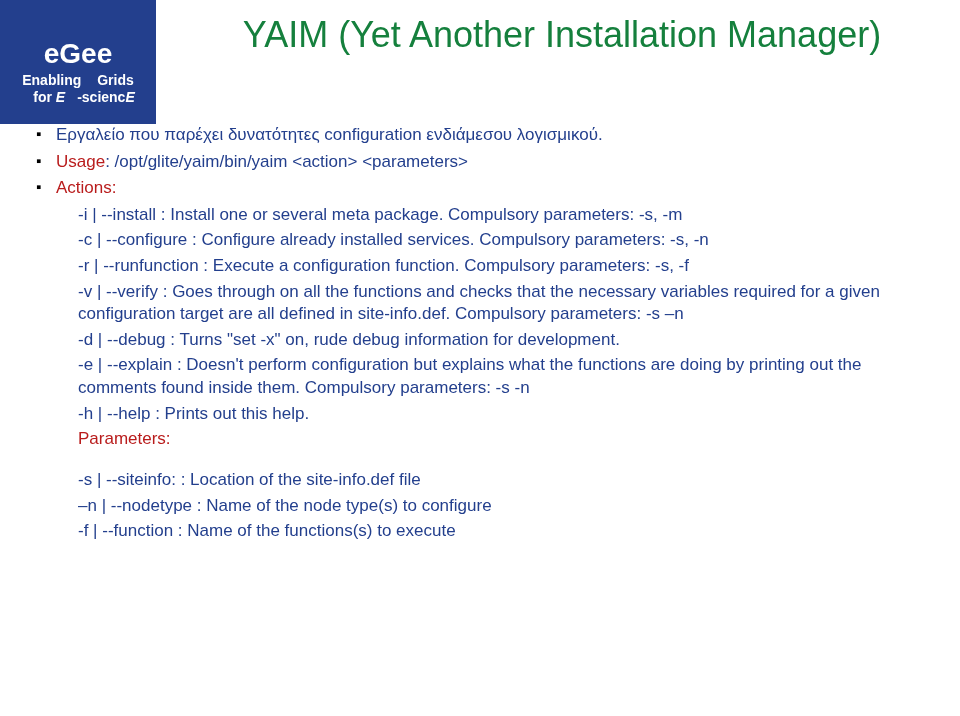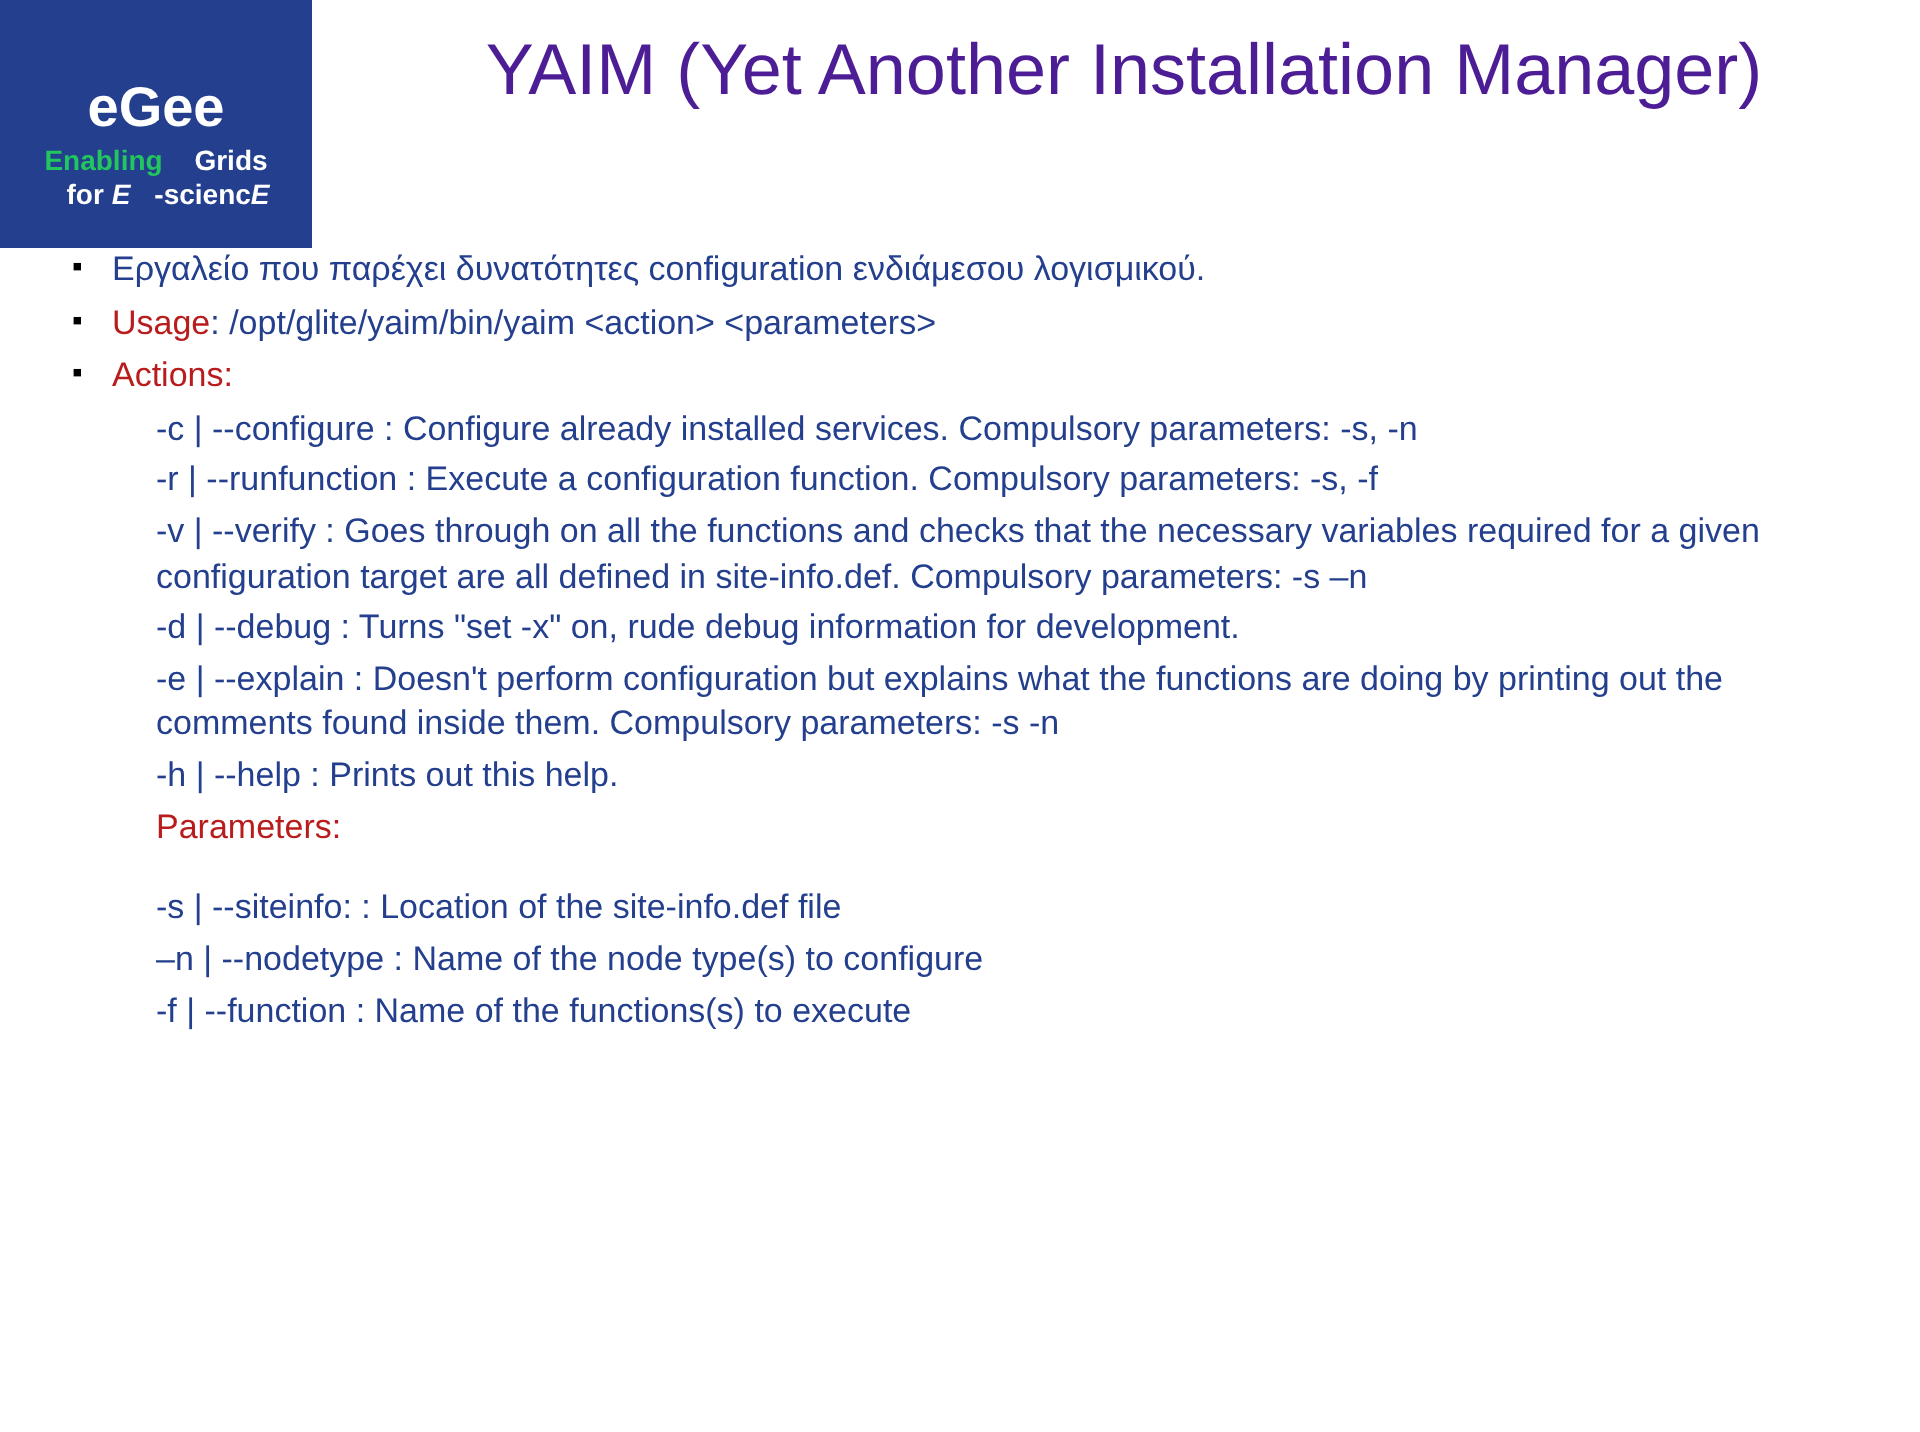--- a/index.html
+++ b/index.html
@@ -32,28 +32,28 @@
     line-height: 1;
   }
   .logo-sub {
     font-size: 14px;
     font-weight: bold;
     line-height: 1.2;
     text-align: center;
     margin-top: 4px;
   }
   .logo-sub .w { color: #fff; padding-left: 12px; }
-  .logo-sub .y { color: #22c55e; }
+  .logo-sub .y { color: #ffffff; }
   .logo-sub .e { color: #fff; font-style: italic; }
   .title-area {
     flex: 1;
     padding: 14px 20px 0 28px;
   }
   .title {
-    color: #4c1d95;
+    color: #15803d;
     font-size: 36px;
     font-weight: normal;
     text-align: center;
   }
   .blue-bar {
     position: absolute;
     left: 0;
     top: 106px;
     width: 156px;
     height: 18px;
@@ -107,20 +107,21 @@
 <div class="blue-bar"></div>
 
 <div class="content">
   <div class="bullet">Εργαλείο που παρέχει δυνατότητες configuration ενδιάμεσου λογισμικού.</div>
   <div class="bullet">
     <span class="red">Usage</span><span>: /opt/glite/yaim/bin/yaim &lt;action&gt; &lt;parameters&gt;</span>
   </div>
   <div class="bullet">
     <span class="actions-label">Actions:</span>
   </div>
+  <div class="sub">-i | --install : Install one or several meta package. Compulsory parameters: -s, -m</div>
   <div class="sub">-c | --configure : Configure already installed services. Compulsory parameters: -s, -n</div>
   <div class="sub">-r | --runfunction : Execute a configuration function. Compulsory parameters: -s, -f</div>
   <div class="sub">-v | --verify : Goes through on all the functions and checks that the necessary variables required for a given configuration target are all defined in site-info.def. Compulsory parameters: -s –n</div>
   <div class="sub">-d | --debug : Turns "set -x" on, rude debug information for development.</div>
   <div class="sub">-e | --explain : Doesn't perform configuration but explains what the functions are doing by printing out the comments found inside them. Compulsory parameters: -s -n</div>
   <div class="sub">-h | --help : Prints out this help.</div>
   <div class="sub2">
     <span class="red">Parameters:</span>
   </div>
   <div class="sub">-s  | --siteinfo: : Location of the site-info.def file</div>

